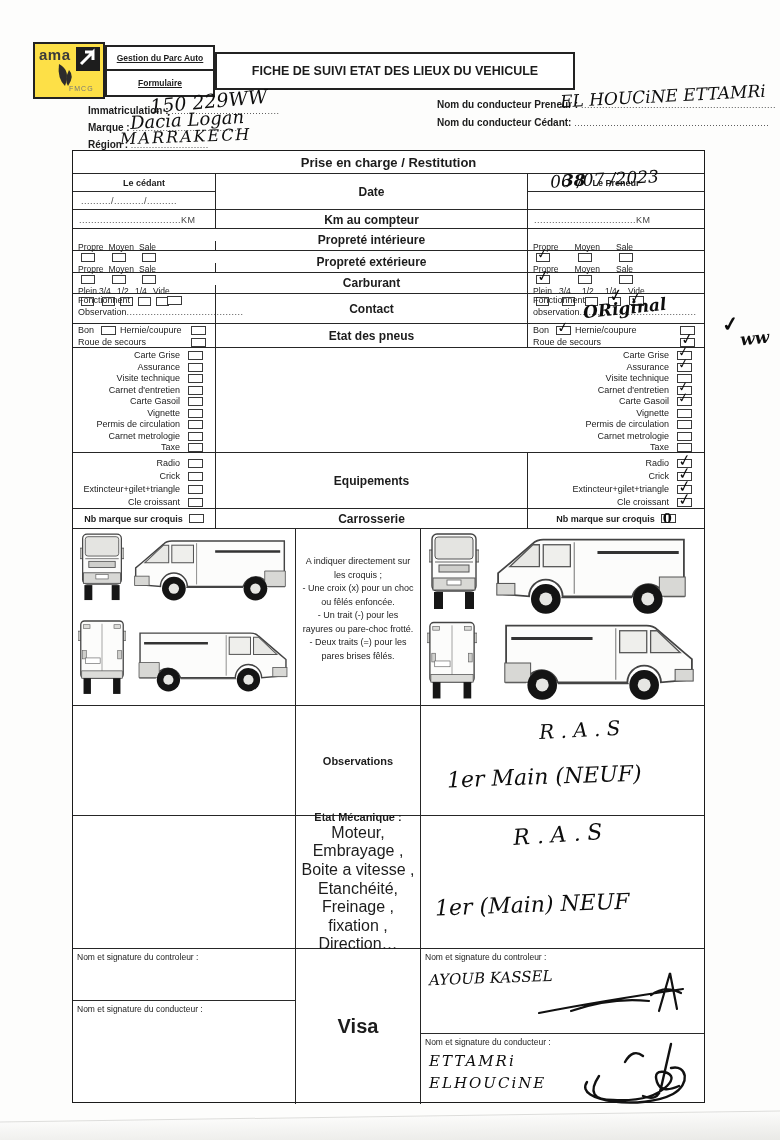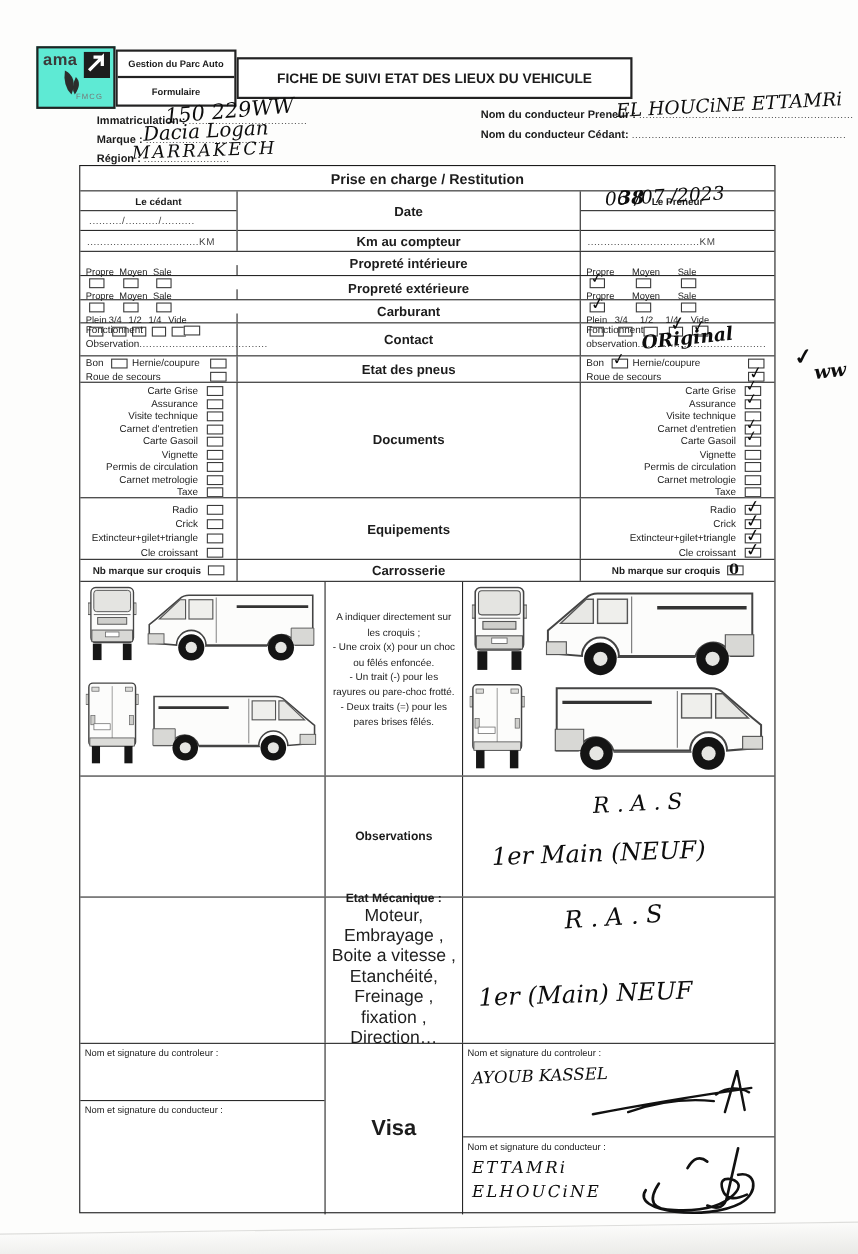--- a/index.html
+++ b/index.html
@@ -4,27 +4,27 @@
 <style>
   * { box-sizing: border-box; margin: 0; padding: 0; }
   html,body { background:#ffffff; }
   .page {
     position: relative; width: 780px; height: 1140px;
     background: #fdfdfc; overflow: hidden;
     font-family: "Liberation Sans", sans-serif; color:#1c1c1c;
   }
   
   .logo-box { position:absolute; left:33px; top:42px; width:72px; height:57px;
-    border:2px solid #222; background:#5eead4; }
+    border:2px solid #222; background:#fde047; }
   .logo-brand { position:absolute; left:4px; top:2px; font-size:15px; font-weight:700; color:#3a3a3a; letter-spacing:.5px;}
   .logo-sub { position:absolute; left:34px; bottom:5px; font-size:7px; color:#777; letter-spacing:1px; }
   .logo-mark { position:absolute; right:3px; top:3px; }
   .leaf-mark { position:absolute; left:20px; top:18px; }
   .dept-box { position:absolute; left:105px; top:45px; width:110px; height:52px; border:2px solid #222; background:#fff;}
-  .dept-cell { height:50%; display:flex; align-items:center; justify-content:center; font-weight:700; font-size:8.5px; }
+  .dept-cell { height:50%; display:flex; align-items:center; justify-content:center; font-weight:700; font-size:8.5px;text-decoration:underline; }
   .dept-cell:first-child { border-bottom:2px solid #222; }
   .title-box { position:absolute; left:215px; top:52px; width:360px; height:38px; border:2px solid #222;
     display:flex; align-items:center; justify-content:center; font-weight:700; font-size:12.5px; background:#fff;}
   .code-box { position:absolute; left:575px; top:47px; width:128px; height:58px; border:2.5px solid #111;
     display:flex; flex-direction:column; justify-content:center; gap:2px; text-align:center; background:#fff;}
   .code-box span { font-size:8px; font-weight:700; }
   .id-line { position:absolute; font-size:10px; font-weight:700; white-space:nowrap; }
   .dots { font-weight:400; color:#444; letter-spacing:.5px; font-size:9px; }
   
   .hw { position:absolute; font-family:"DejaVu Serif", serif; font-style:italic; color:#0d0d0d; white-space:nowrap; z-index:5; }
@@ -477,21 +477,20 @@
               <span class="ck"></span>
             </span>
           </div>
         <div class="dline">
             <span class="dl">Taxe</span>
             <span class="bx">
               <span class="ck"></span>
             </span>
           </div>
       </div>
-      <div class="cell c-mid center-lbl">Documents</div>
       <div class="cell c-right" style="padding-top:2px">
         <div class="dline">
             <span class="dl">Carte Grise</span>
             <span class="bx">
               <span class="ck">✓</span>
             </span>
           </div>
         <div class="dline">
             <span class="dl">Assurance</span>
             <span class="bx">

